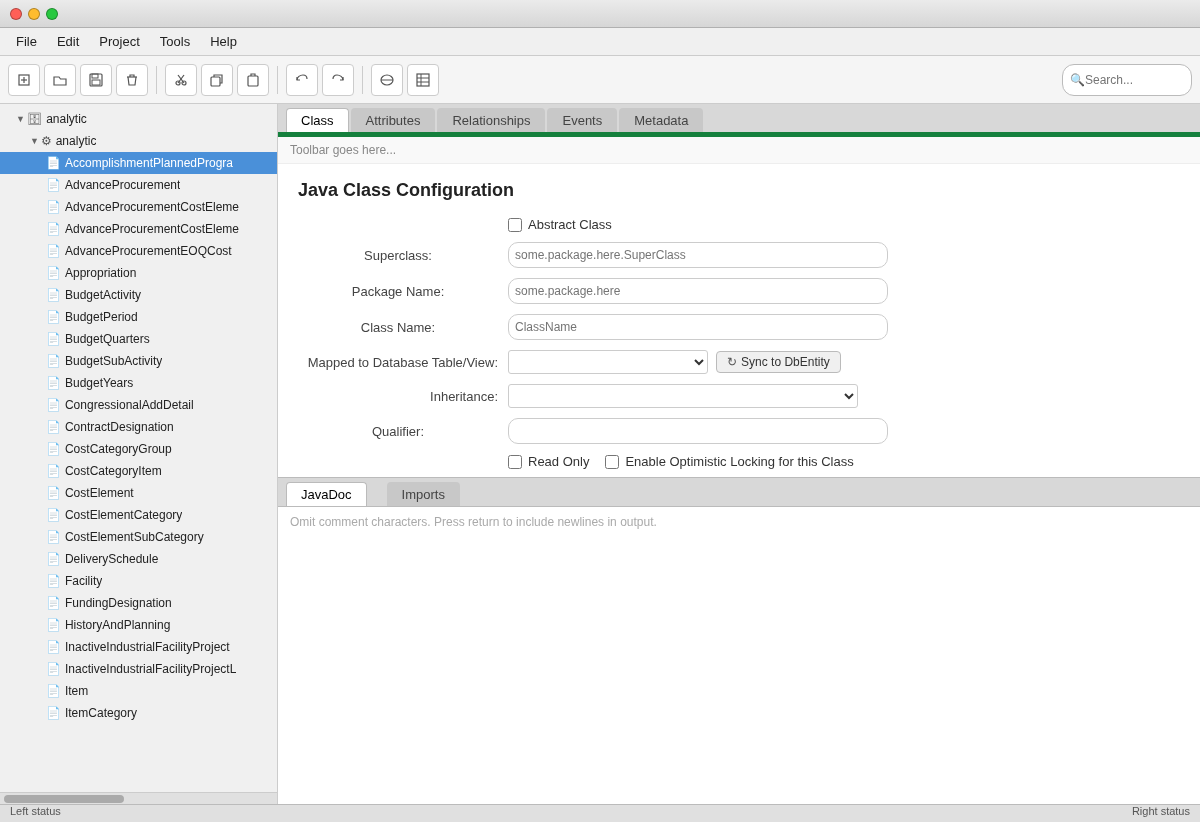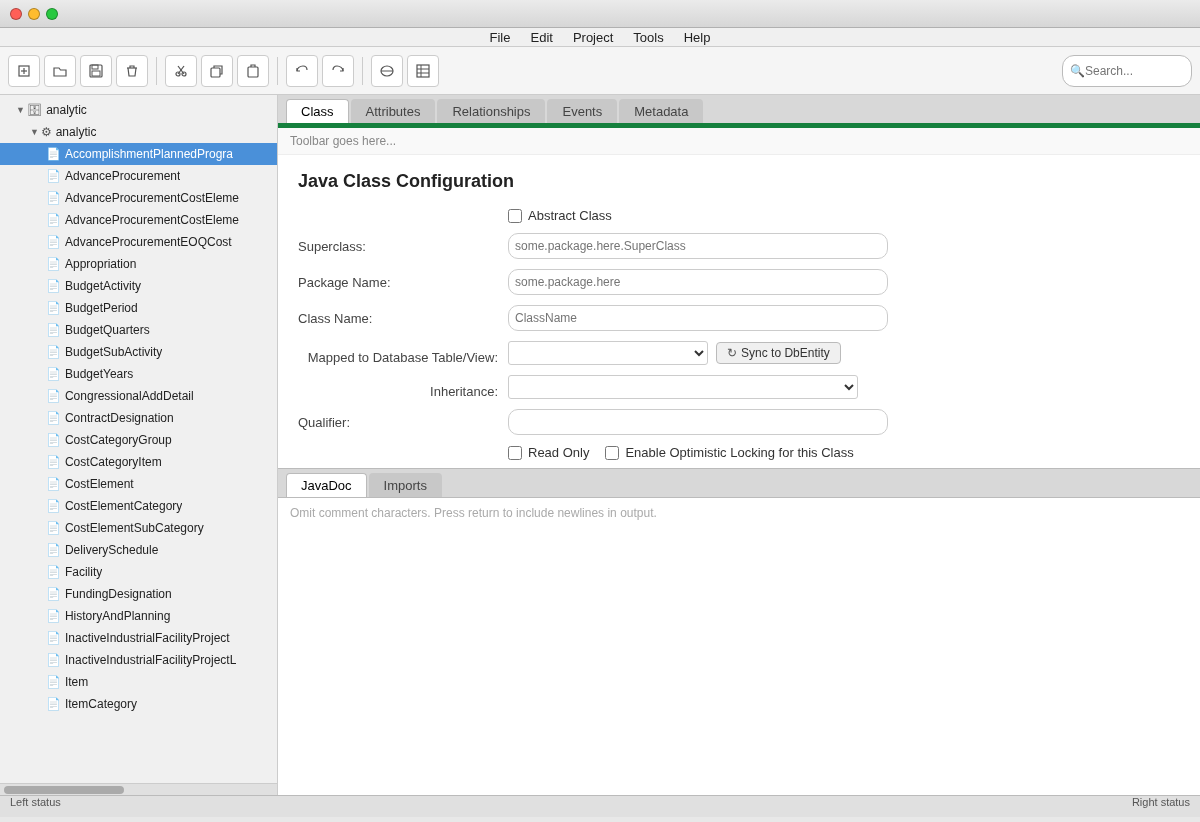--- a/index.html
+++ b/index.html
@@ -36,28 +36,27 @@
     .wc-close { background: #ff5f57; }
     .wc-min { background: #febc2e; }
     .wc-max { background: #28c840; }
     #title-text {
       font-size: 12px;
       color: #555;
     }
 
     
     #menu-bar {
-      height: 19px;
+      height: 28px;
       background: #f0f0f0;
       border-bottom: 1px solid #ccc;
       display: flex;
       align-items: center;
       padding: 0 8px;
       gap: 4px;
-      justify-content: center;
     }
     .menu-item {
       padding: 2px 8px;
       font-size: 13px;
       color: #222;
       cursor: pointer;
       border-radius: 3px;
     }
 
     
@@ -256,21 +255,21 @@
       margin-bottom: 16px;
       color: #222;
     }
 
     .form-row {
       display: flex;
       align-items: center;
       margin-bottom: 10px;
     }
     .form-label {
-      text-align: left;
+      text-align: center;
       width: 200px;
       min-width: 200px;
       margin-right: 10px;
       font-size: 13px;
       color: #444;
     }
     .form-field {
       flex: 1;
       max-width: 380px;
     }
@@ -301,21 +300,21 @@
       cursor: pointer;
     }
     .checkbox-item input[type="checkbox"] {
       width: 14px;
       height: 14px;
       cursor: pointer;
     }
 
     .mapped-row {
       display: flex;
-      align-items: flex-end;
+      align-items: center;
       margin-bottom: 10px;
     }
     .mapped-label {
       text-align: right;
       width: 200px;
       min-width: 200px;
       margin-right: 10px;
       font-size: 13px;
       color: #444;
     }
@@ -359,21 +358,21 @@
       flex-wrap: wrap;
     }
 
     
     #bottom-tabs {
       display: flex;
       background: #d8d8d8;
       border-bottom: 1px solid #bbb;
       border-top: 1px solid #bbb;
       padding: 4px 8px 0;
-      gap: 2px;
+      gap: 20px;
     }
     .bottom-tab {
       padding: 4px 14px;
       font-size: 13px;
       cursor: pointer;
       border: 1px solid transparent;
       border-bottom: none;
       border-radius: 4px 4px 0 0;
       background: #c8c8c8;
       color: #444;

